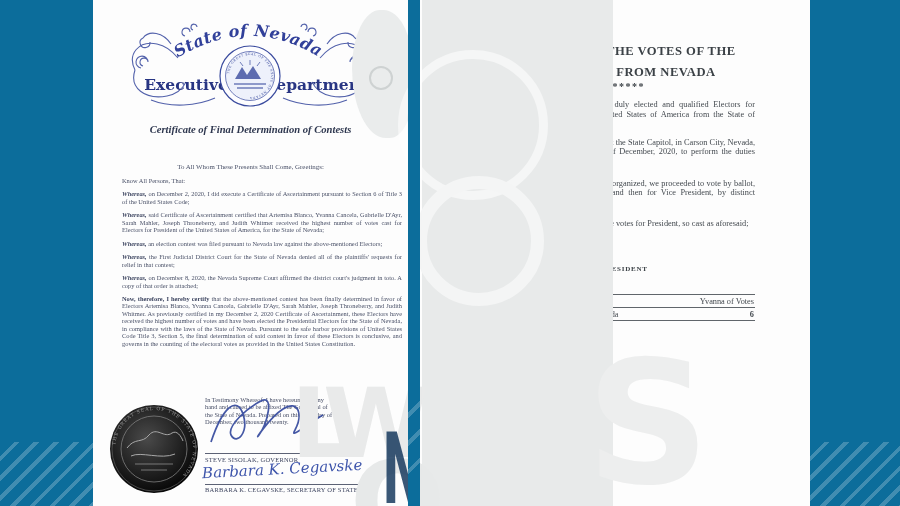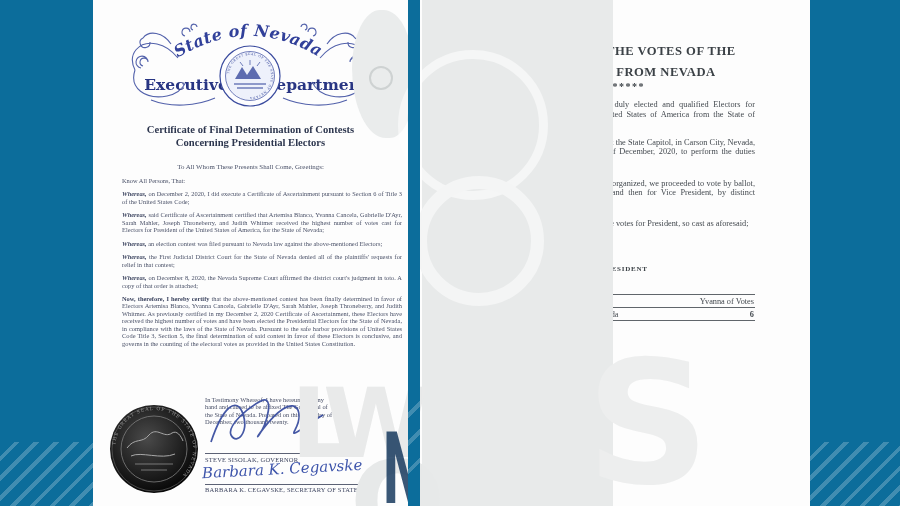--- a/index.html
+++ b/index.html
@@ -30,21 +30,21 @@
              font-weight:bold;color:#e9eaea;line-height:1;}
   .wm-letter-l{left:291px;top:376px;font-size:96px;}
   .wm-letter-w{left:323px;top:376px;font-size:96px;}
   .wm-letter-o{left:350px;top:446px;font-size:112px;color:#e7e9e9;}
   .wm-letter-s{left:586px;top:338px;font-size:172px;color:#edeeee;}
   .wm-dark-clip{position:absolute;left:382px;top:420px;width:26px;height:86px;overflow:hidden;z-index:3;pointer-events:none;}
   .wm-dark-clip span{display:block;font-family:"DejaVu Sans",sans-serif;font-weight:bold;font-size:98px;
     line-height:1;color:rgba(23,58,94,.85);transform:scaleX(.5);transform-origin:0 0;}
   
   .ld-title{position:absolute;left:0;width:100%;top:123px;text-align:center;
-    font-size:10.6px;font-weight:bold;color:#2e374f;line-height:1.25;}
+    font-size:10.6px;font-weight:bold;font-style:italic;color:#2e374f;line-height:1.25;}
   .ld-salutation{position:absolute;left:0;width:100%;top:163px;text-align:center;
     font-size:6.9px;color:#4a5168;}
   .ld-body{position:absolute;left:29px;right:6px;top:177px;font-size:6.4px;line-height:7.45px;
     color:#4a5168;text-align:justify;}
   .ld-body p{margin:0 0 6px 0;}
   .lead-wh{font-weight:bold;font-style:italic;color:#3d4560;}
   .lead-now{font-weight:bold;color:#3d4560;}
   .ld-testimony{position:absolute;left:112px;top:396px;width:132px;font-size:6.4px;line-height:7.4px;color:#4a5168;}
   .sig-scribble{position:absolute;left:108px;top:388px;width:134px;height:66px;}
   .sig-line1{position:absolute;left:112px;top:453px;width:122px;border-bottom:1px solid #5c6275;}
@@ -133,21 +133,20 @@
             <textPath href="#hdr-ring" startOffset="2">THE GREAT SEAL OF THE STATE OF NEVADA</textPath>
           </text>
           <path d="M-15,3 L-8,-9 L-3,-1 L3,-10 L11,3 Z" fill="#3a4b9e" opacity="0.8"></path>
           <path d="M-16,8 h32 M-13,12 h26" stroke="#3a4b9e" stroke-width="1.4" opacity="0.7"></path>
           <path d="M-10,-14 l3,4 M0,-16 l0,5 M10,-14 l-3,4" stroke="#3a4b9e" stroke-width="0.7"></path>
         </g>
       </svg>
 
       <div class="ld-title">
         <div>Certificate of Final Determination of Contests</div>
-        <div>Concerning Presidential Electors</div>
       </div>
 
       <div class="ld-salutation">To All Whom These Presents Shall Come, Greetings:</div>
 
       <div class="ld-body">
         <p>Know All Persons, That:</p>
         <p><span class="lead-wh">Whereas,</span><span> on December 2, 2020, I did execute a Certificate of Ascertainment pursuant to Section 6 of Title 3 of the United States Code;</span></p>
         <p><span class="lead-wh">Whereas,</span><span> said Certificate of Ascertainment certified that Artemisa Blanco, Yvanna Cancela, Gabrielle D'Ayr, Sarah Mahler, Joseph Throneberry, and Judith Whitmer received the highest number of votes cast for Electors for President of the United States of America, for the State of Nevada;</span></p>
         <p><span class="lead-wh">Whereas,</span><span> an election contest was filed pursuant to Nevada law against the above-mentioned Electors;</span></p>
         <p><span class="lead-wh">Whereas,</span><span> the First Judicial District Court for the State of Nevada denied all of the plaintiffs' requests for relief in that contest;</span></p>

